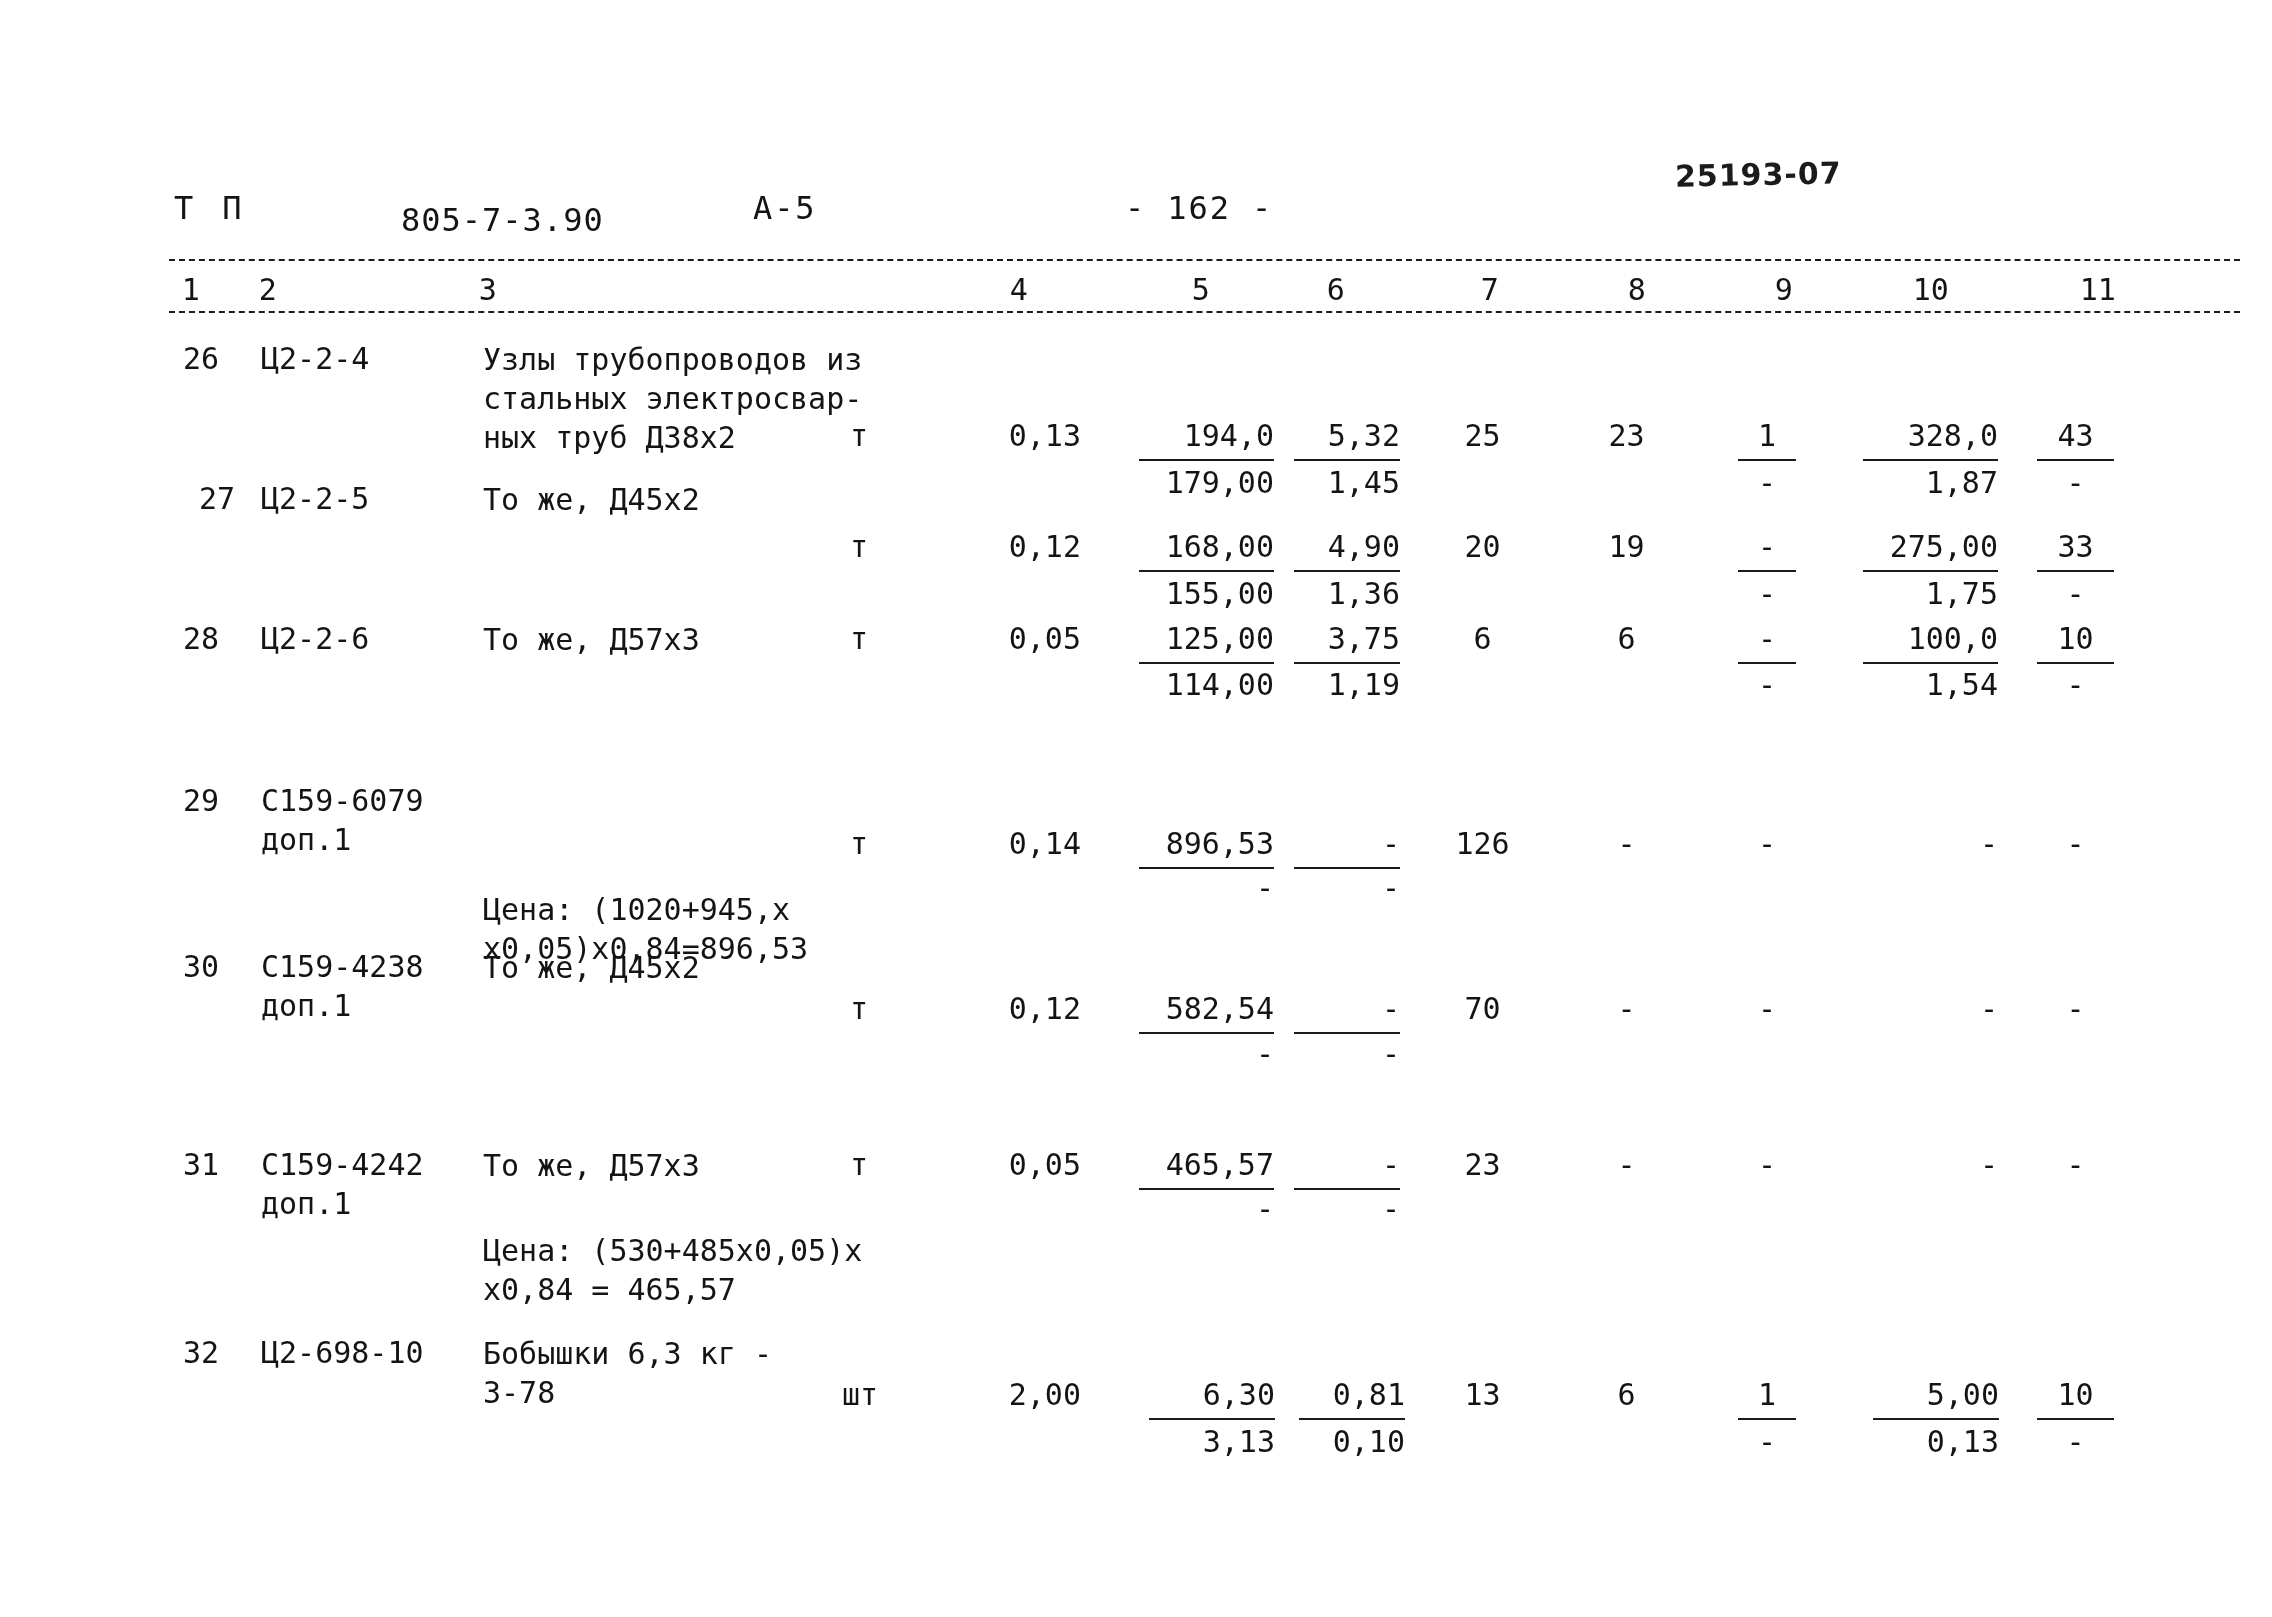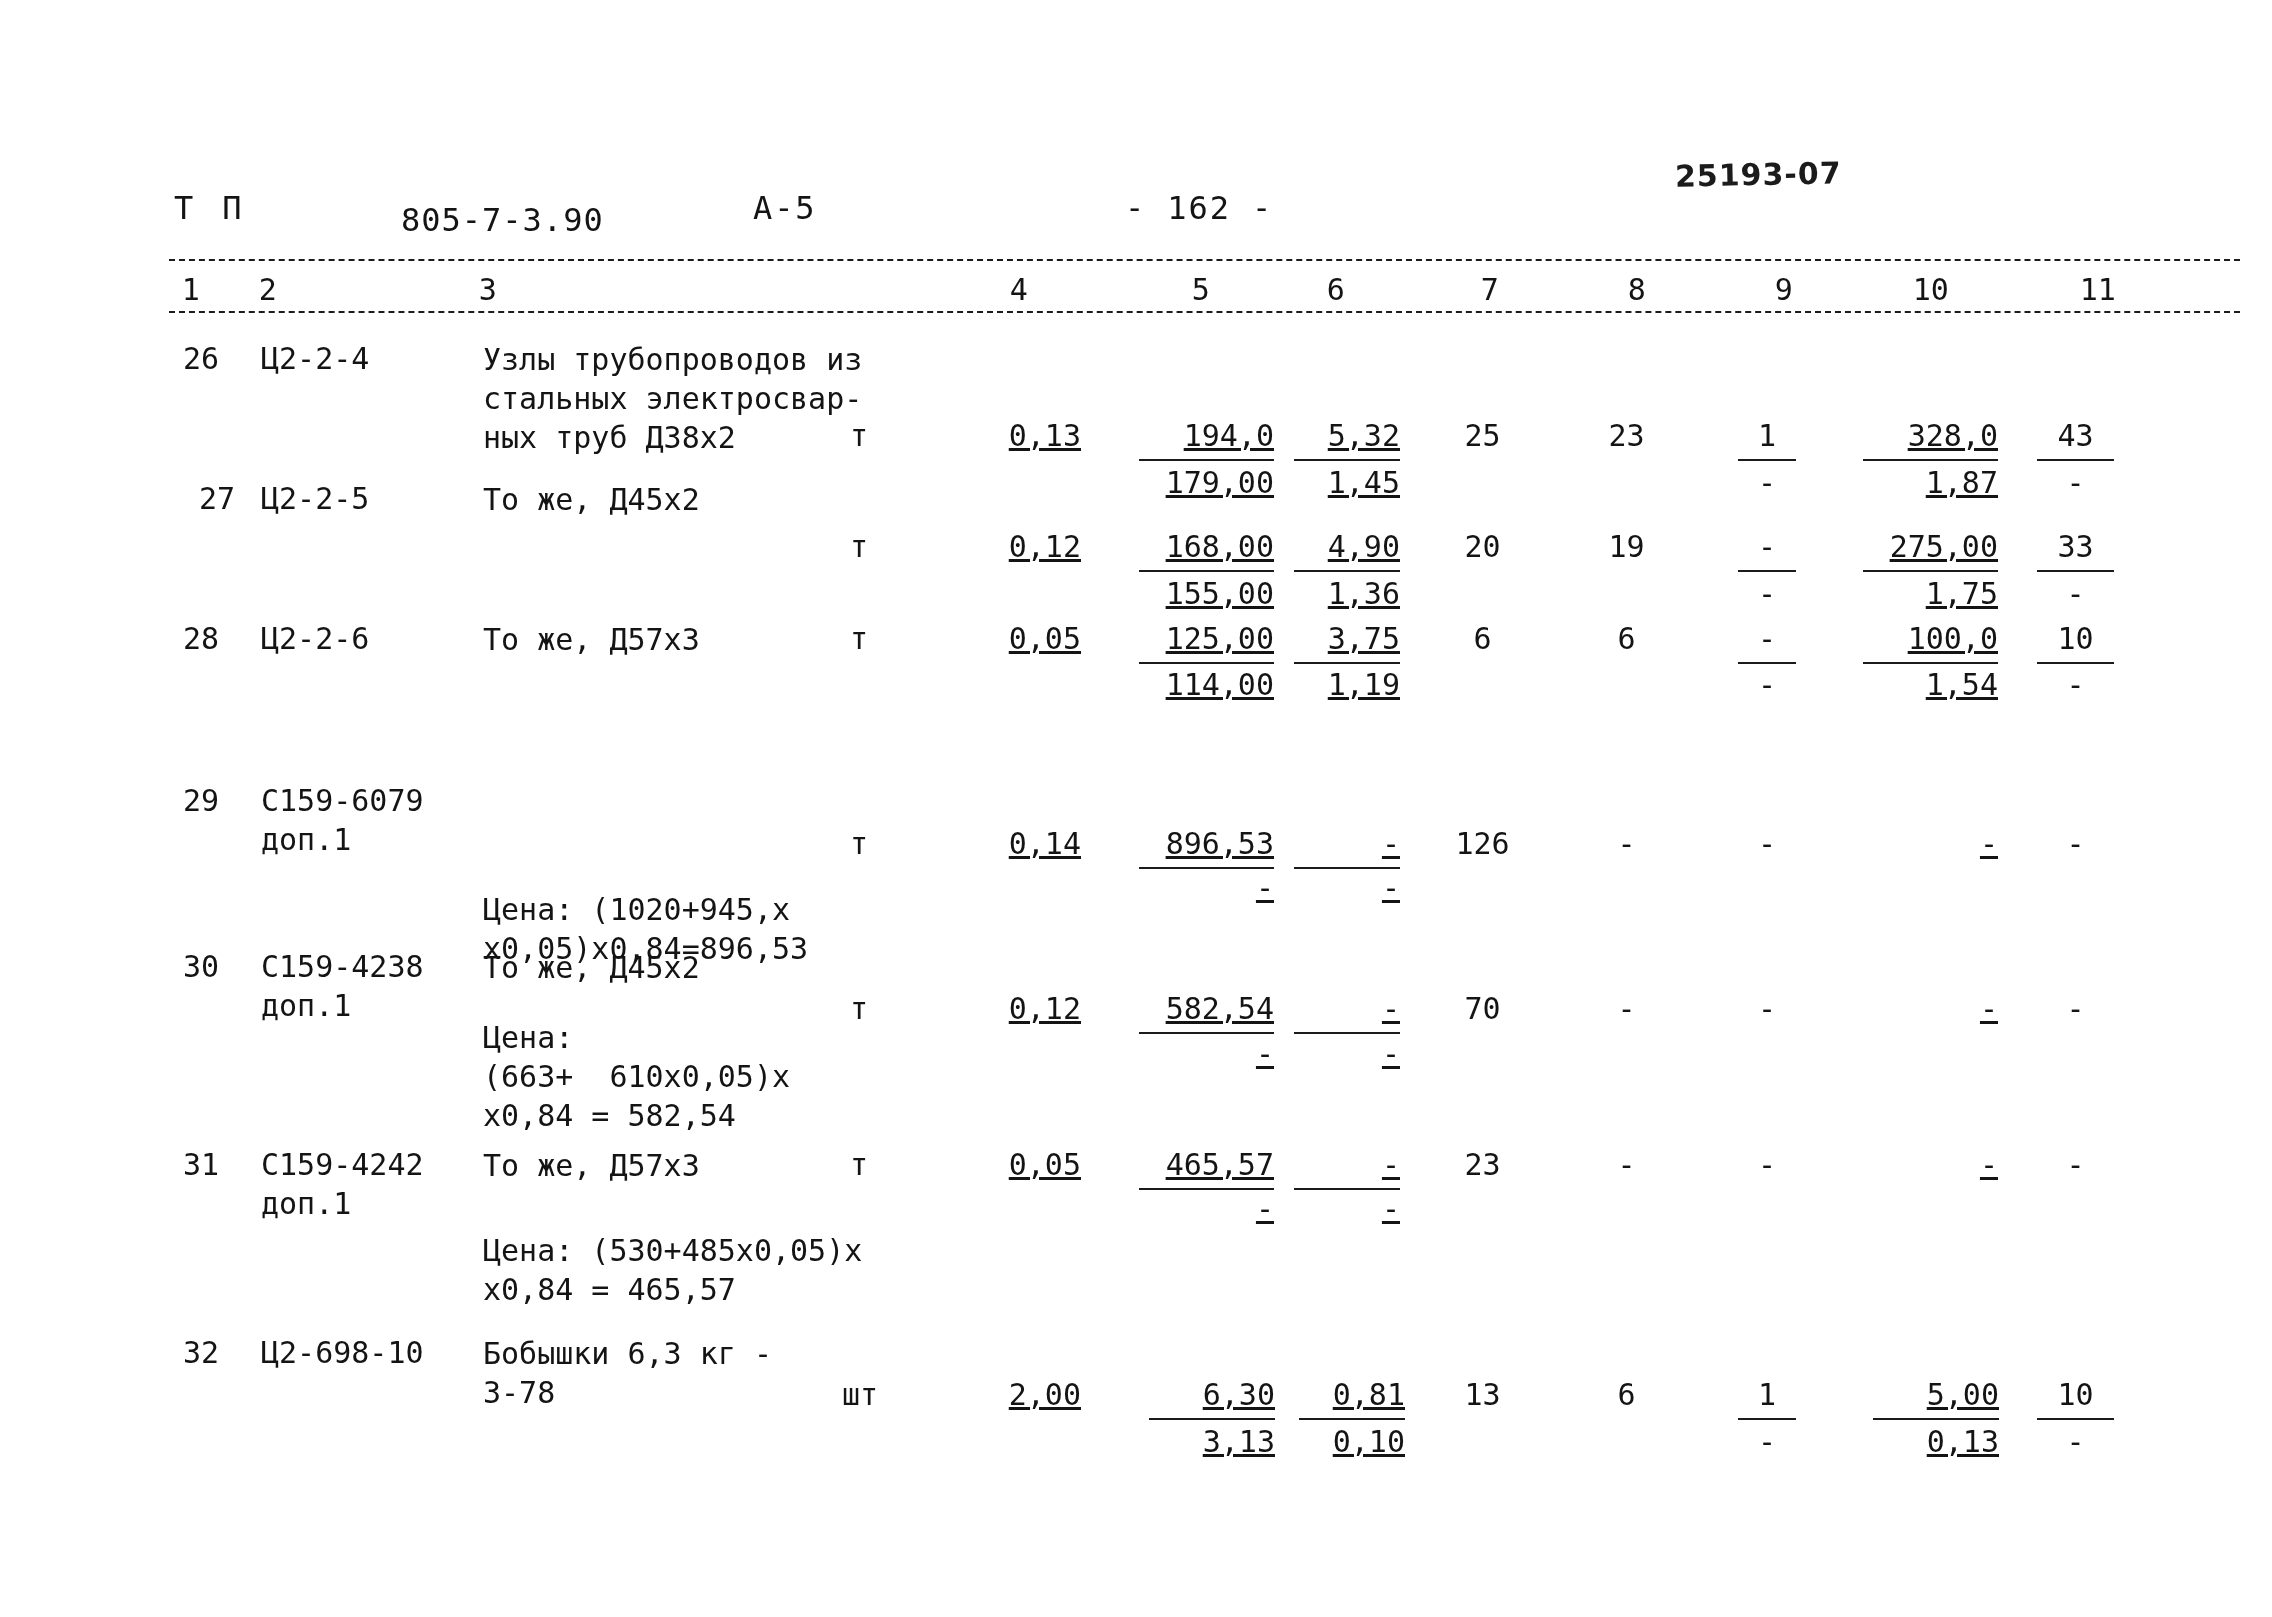--- a/index.html
+++ b/index.html
@@ -38,21 +38,21 @@
 
   
   .colhdr{position:absolute;top:272px;left:0;width:100%;height:39px;font-size:30px;}
   .colhdr span{position:absolute;top:0;background:#fff;padding:0 5.8px;}
 
   
   .rows{position:absolute;top:340px;left:0;width:100%;}
   .row{position:relative;width:100%;}
 
   .cell{position:absolute;font-size:30px;line-height:37px;white-space:pre;}
-  .num{text-align:right;text-decoration:underline;}
+  .num{text-align:right;}
   .ctr{text-align:center;}
 
   
   .ul{border-bottom:2.9px solid #1b1b1b;padding-bottom:5px;}
 
   .desc{font-size:30px;line-height:39px;white-space:pre;}
   .note{font-size:30px;line-height:39px;white-space:pre;}
 </style>
 </head>
 <body>
@@ -166,23 +166,20 @@
       <div class="cell ctr" style="left:1738px;top:70px;width:58px">-</div>
       <div class="cell num" style="left:1863px;top:70px;width:135px">-</div>
       <div class="cell ctr" style="left:2037px;top:70px;width:77px">-</div>
     </div>
 
     <div class="row" style="height:198px">
       <div class="cell" style="left:183px;top:0">30</div>
       <div class="cell" style="left:261px;top:0">С159-4238</div>
       <div class="cell" style="left:261px;top:39px">доп.1</div>
       <div class="cell desc" style="left:483px;top:0;width:454px">То же, Д45х2</div>
-      <div class="cell note" style="left:483px;top:70px;width:579px">Цена:
-(663+  610х0,05)х
-х0,84 = 582,54</div>
       <div class="cell ctr" style="left:830px;top:42px;width:58px">т</div>
       <div class="cell num" style="left:975px;top:42px;width:106px">0,12</div>
       <div class="cell num ul" style="left:1139px;top:42px;width:135px">582,54</div>
       <div class="cell num" style="left:1139px;top:87px;width:135px">-</div>
       <div class="cell num ul" style="left:1294px;top:42px;width:106px">-</div>
       <div class="cell num" style="left:1294px;top:87px;width:106px">-</div>
       <div class="cell ctr" style="left:1439px;top:42px;width:87px">70</div>
       <div class="cell ctr" style="left:1583px;top:42px;width:87px">-</div>
       <div class="cell ctr" style="left:1738px;top:42px;width:58px">-</div>
       <div class="cell num" style="left:1863px;top:42px;width:135px">-</div>

